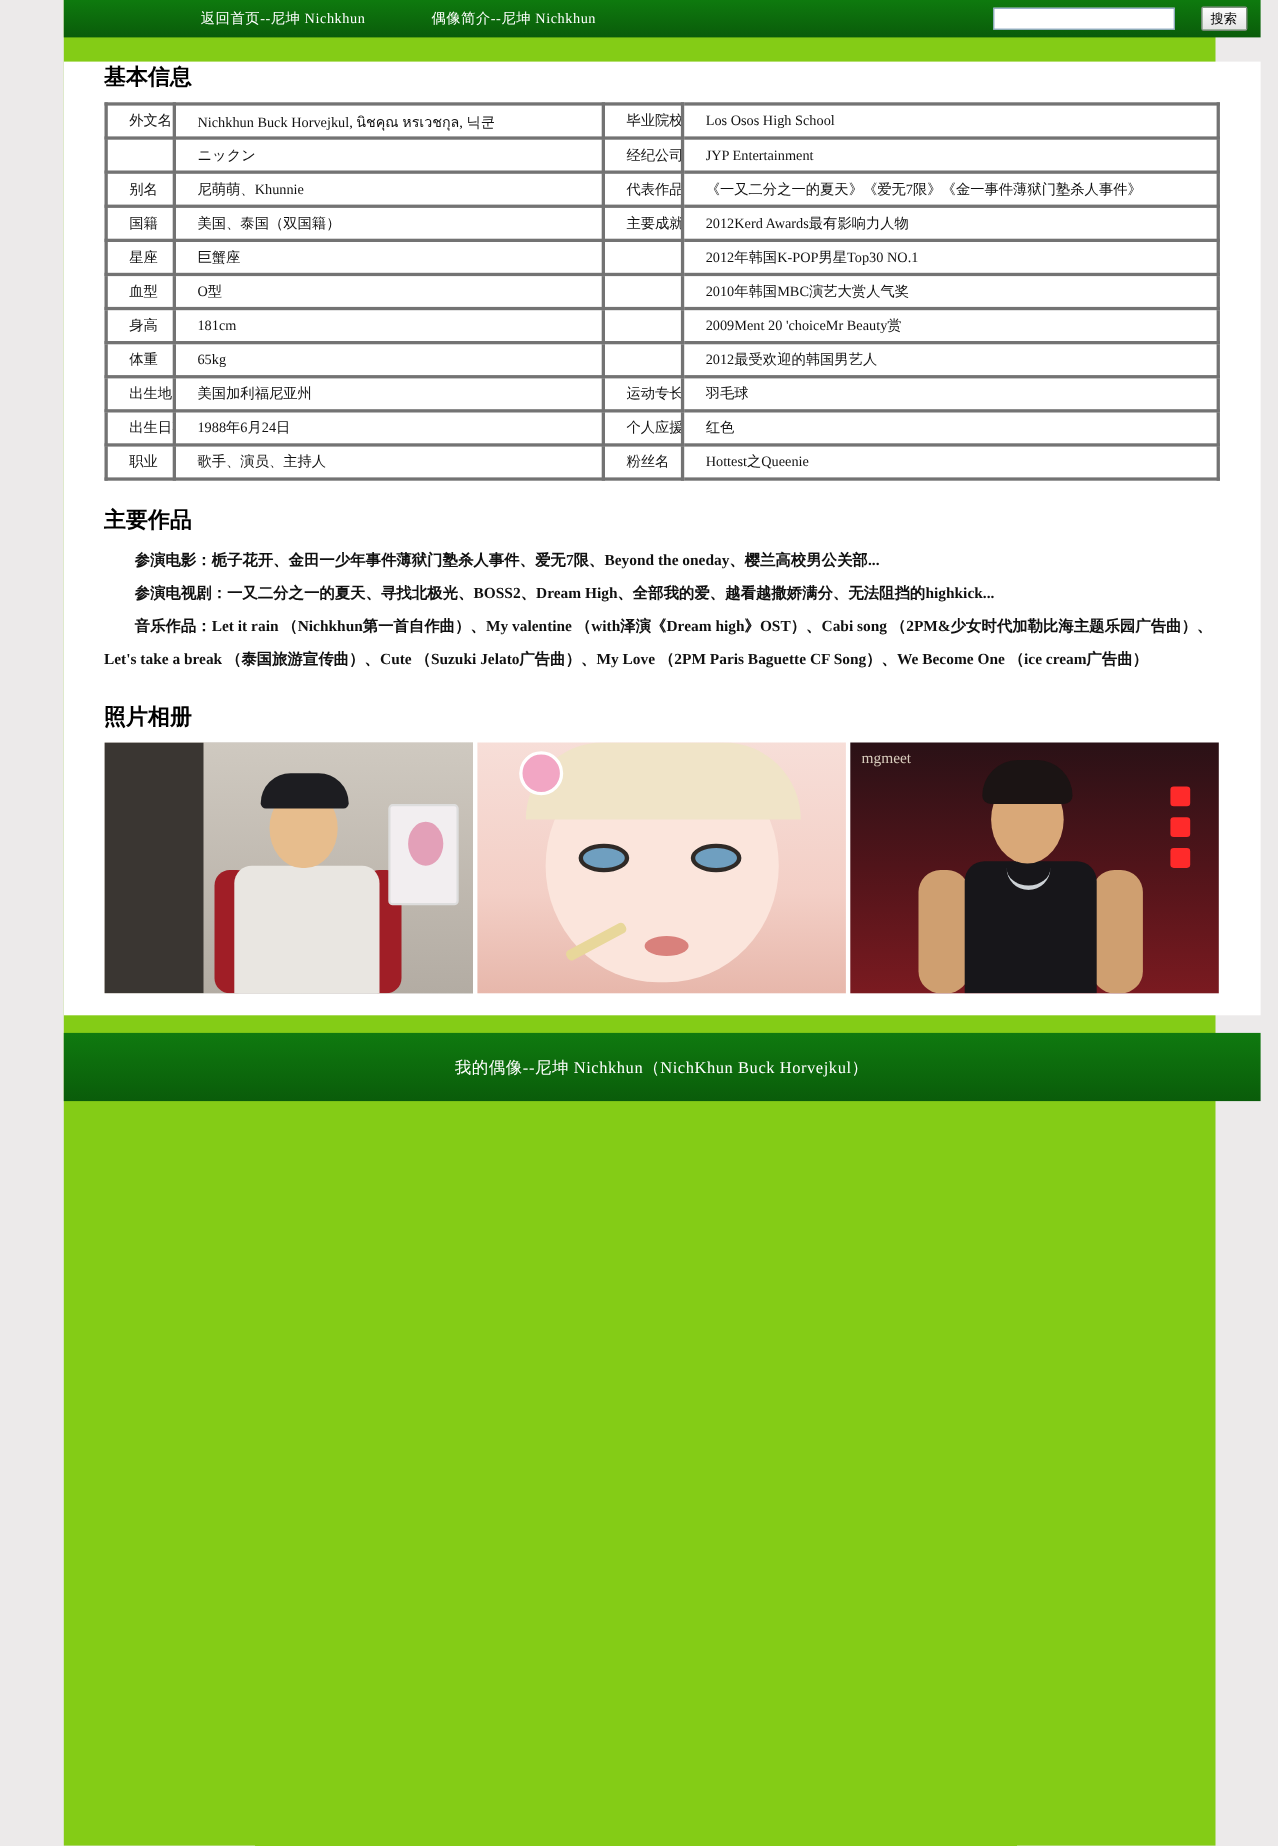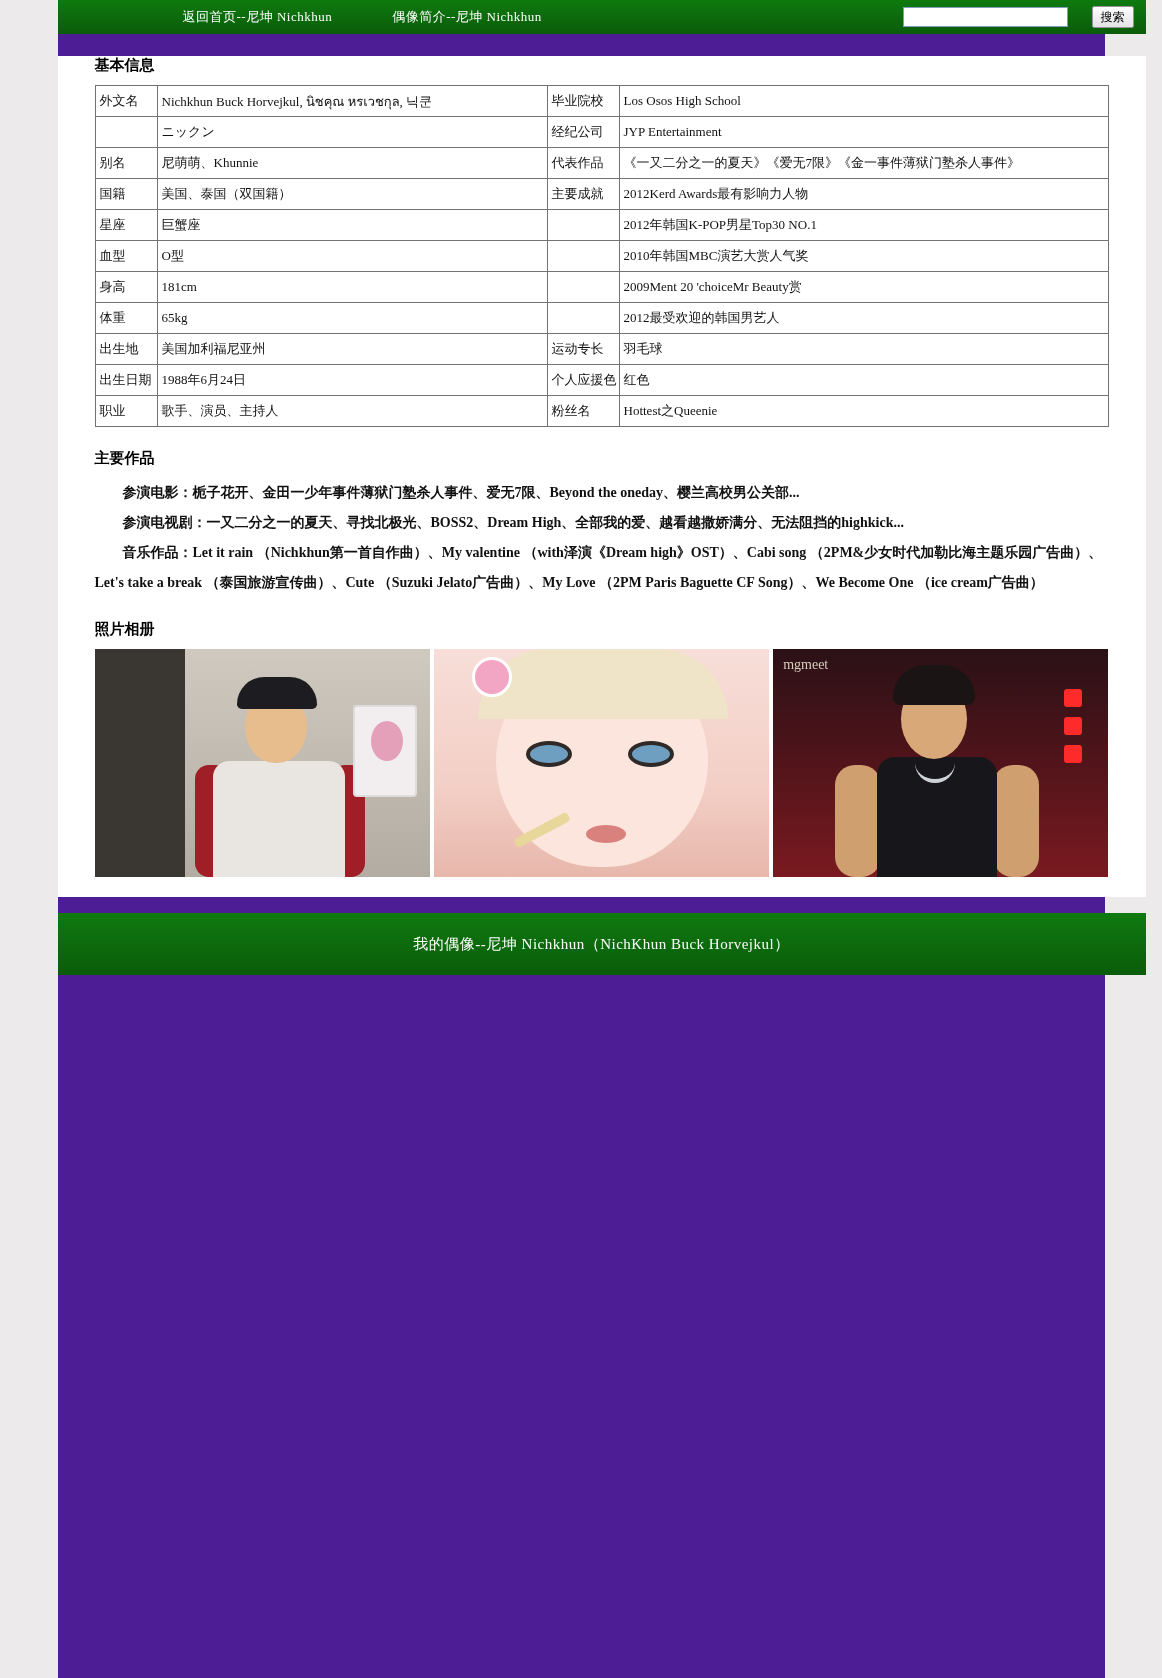--- a/index.html
+++ b/index.html
@@ -5,21 +5,21 @@
   * { box-sizing: border-box; }
   html, body {
     margin: 0; padding: 0;
     background: #eceaea;
     font-family: "Liberation Sans", sans-serif;
   }
   .page {
     width: 1047px;
     min-height: 1678px;
     margin: 0 auto;
-    background: #4c1d95;
+    background: #84cc16;
     position: relative;
   }
   
   .topnav {
     width: 1088px;
     margin: 0 auto;
     height: 34px;
     background: #0d6b0d;
     background: linear-gradient(#0e7a0e, #0a5c0a);
     display: flex;
@@ -139,37 +139,37 @@
     font-family: "Liberation Serif", serif; letter-spacing: 1px;
   }
   .watermark .wm-ring {
     display: block; width: 30px; height: 30px; border-radius: 50%;
     background: rgba(255,255,255,.18); margin: 0 auto 3px;
   }
   
   .section-title {
     width: 1014px;
     margin: 22px auto 10px;
-    font-size: 15px;
+    font-size: 20px;
     font-weight: bold;
     color: #000;
     font-family: Liberation Serif, serif;
   }
   table.info {
     width: 1014px;
     margin: 0 auto;
     border-collapse: collapse;
     font-family: "Liberation Serif", serif;
     font-size: 13px;
     table-layout: fixed;
   }
   table.info td {
-    border: 1px solid #737373;
+    border: 3px solid #737373;
     height: 31px;
-    padding: 2px 4px;
+    padding: 2px 20px;
     color: #111;
     vertical-align: middle;
     overflow: hidden;
     white-space: nowrap;
   }
   td.lbl { width: 62px; }
   td.val1 { width: 390px; }
   td.lbl2 { width: 72px; }
   
   .works {

